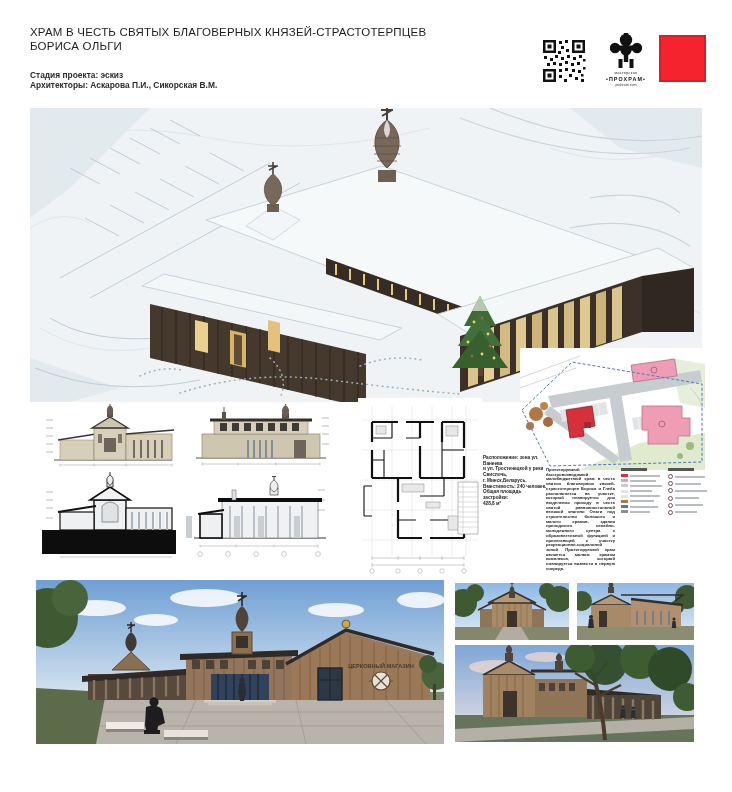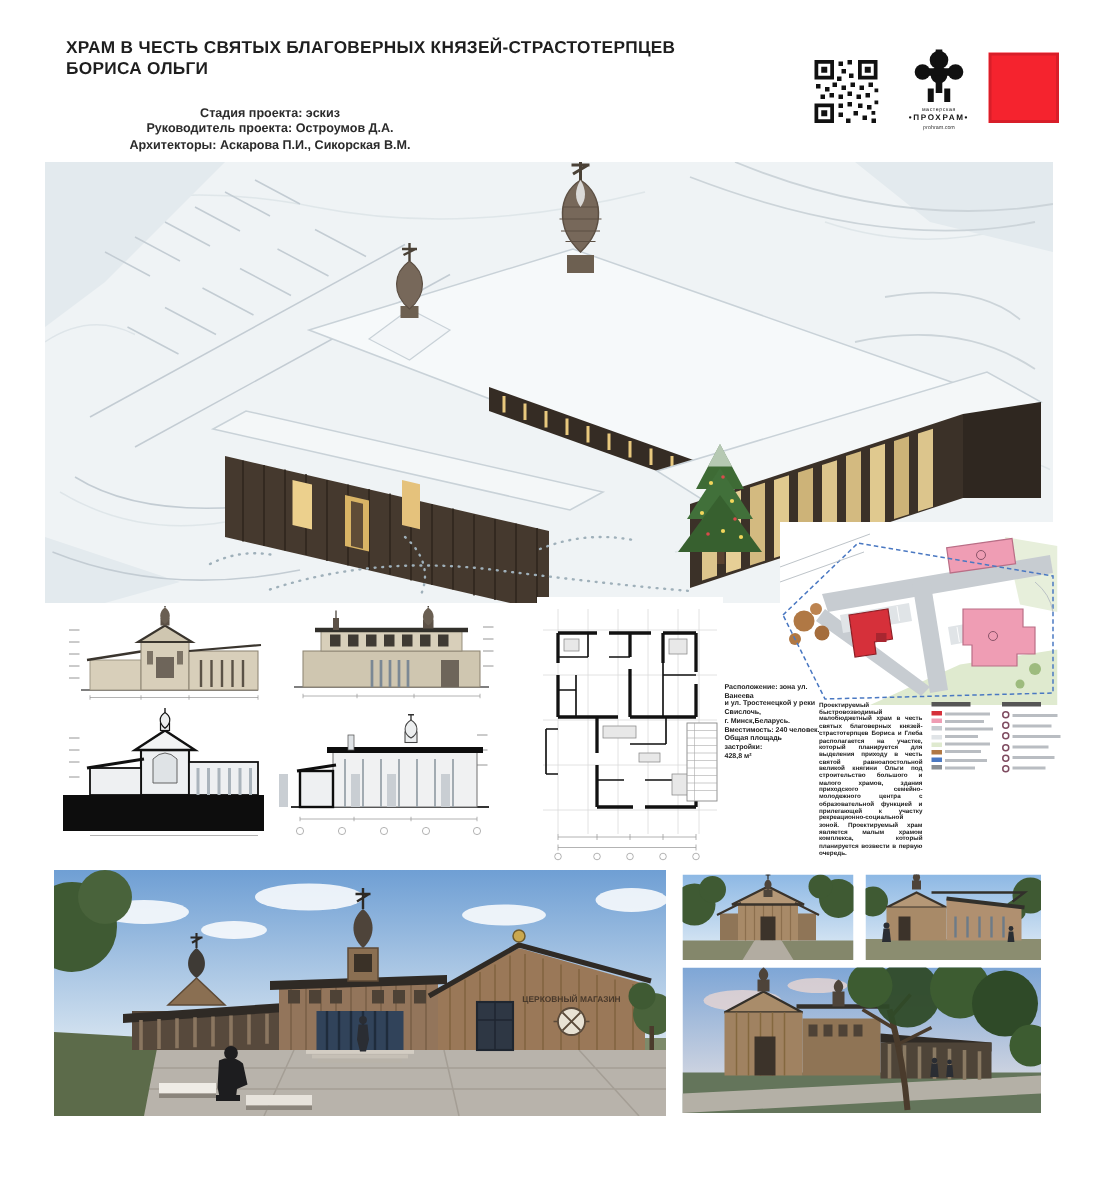--- a/index.html
+++ b/index.html
@@ -1,26 +1,26 @@
 <!DOCTYPE html>
 <html><head>
 <meta charset="utf-8">
 <style>
   html,body{margin:0;padding:0;background:#e9e9e9;}
   .board{position:relative;width:732px;height:792px;background:#ffffff;margin:0 auto;
          font-family:"Liberation Sans",sans-serif;overflow:hidden;}
   .abs{position:absolute;}
 
   
-  .title{left:44px;top:26px;width:440px;font-size:11.5px;font-weight:bold;
+  .title{left:30px;top:26px;width:440px;font-size:11.5px;font-weight:normal;
          line-height:13.5px;color:#1e1e1e;letter-spacing:.2px;}
   .title span{display:block;}
   .meta{left:30px;top:70px;width:300px;font-size:8.4px;font-weight:600;
         line-height:10.4px;color:#2b2b2b;}
-  .meta div{white-space:nowrap;text-align:center;}
+  .meta div{white-space:nowrap;}
   .qr{left:541px;top:38px;width:46px;height:46px;}
   .prohram{left:596px;top:32px;width:60px;text-align:center;color:#111;}
   .prohram .mark{display:block;margin:0 auto;}
   .prohram .l1{font-size:3.5px;letter-spacing:.4px;margin-top:1px;}
   .prohram .l2{font-size:5.4px;font-weight:bold;letter-spacing:1.1px;margin-top:1px;}
   .prohram .l3{font-size:3.6px;margin-top:1px;color:#333;}
   .redsq{left:659px;top:35px;width:47px;height:47px;background:#f5232e;
          box-shadow:inset 0 0 0 2px #d81e29;}
 
   
@@ -54,21 +54,20 @@
 <body>
 
 <div class="board">
 
   <div class="abs title">
     <span>ХРАМ В ЧЕСТЬ СВЯТЫХ БЛАГОВЕРНЫХ КНЯЗЕЙ-СТРАСТОТЕРПЦЕВ</span>
     <span>БОРИСА ОЛЬГИ</span>
   </div>
   <div class="abs meta">
     <div>Стадия проекта: эскиз</div>
-    <div>Руководитель проекта: Остроумов Д.А.</div>
     <div>Архитекторы: Аскарова П.И., Сикорская В.М.</div>
   </div>
 
   <svg class="abs qr" viewBox="0 0 46 46">
     <rect width="46" height="46" fill="#fff"></rect>
     <g fill="#111">
       <rect x="2" y="2" width="13" height="13"></rect>
         <rect x="31" y="2" width="13" height="13"></rect>
       <rect x="2" y="31" width="13" height="13"></rect>
     </g>

